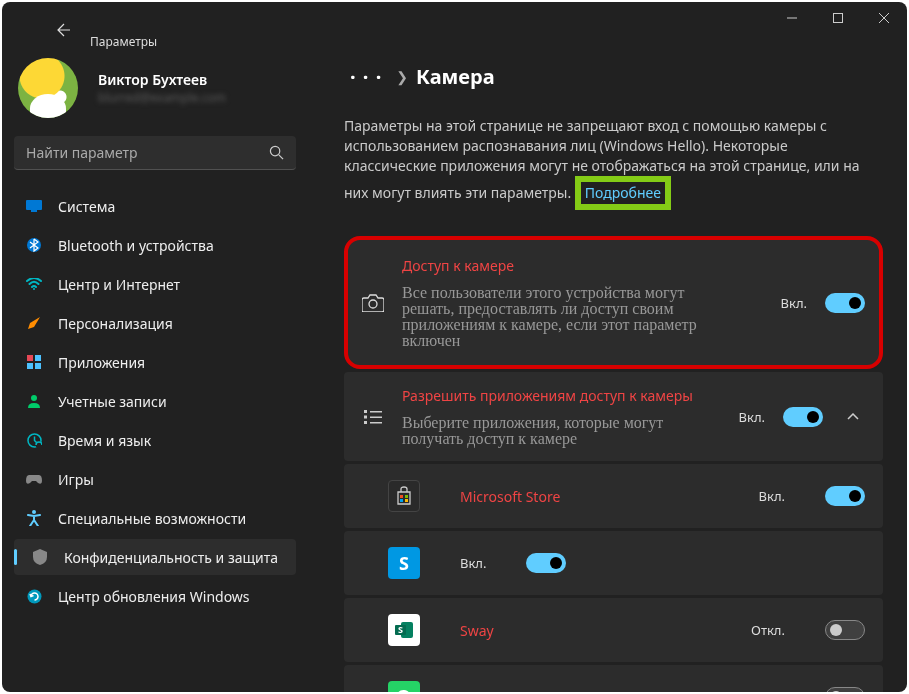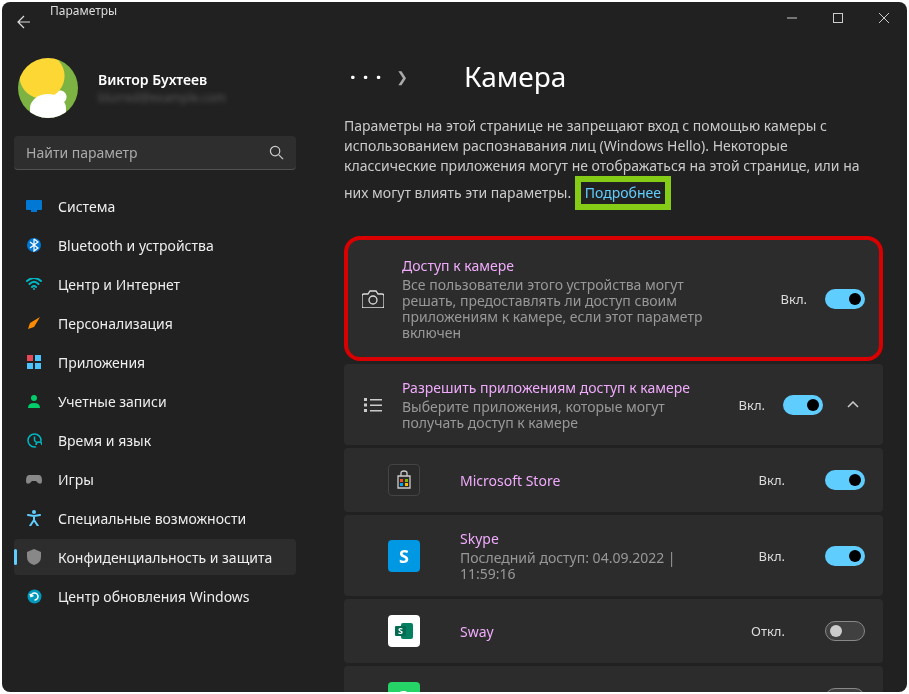--- a/index.html
+++ b/index.html
@@ -1,20 +1,20 @@
 <!DOCTYPE html>
 <html><head>
 <meta charset="utf-8">
 <style>
   * { box-sizing: border-box; margin: 0; padding: 0; font-family: "Segoe UI", system-ui, sans-serif; }
   body { background: #fff; width: 909px; height: 694px; overflow: hidden; }
   .wrapper { width: 905px; height: 690px; background: #212121; color: #fff; border-radius: 8px; margin: 2px; position: relative; overflow: hidden; }
 
   
-  .titlebar { height: 48px; display: flex; align-items: flex-start; padding-left: 0; }
+  .titlebar { height: 48px; display: flex; align-items: flex-end; padding-left: 28px; margin-left: 12px; }
   .back-btn { width: 40px; height: 40px; display: flex; align-items: center; justify-content: center; color: #ccc; margin-right: 8px; border-radius: 4px; }
   .title { font-size: 12px; color: #ddd; }
   .winctrls { position: absolute; top: 0; right: 0; display: flex; }
   .winbtn { width: 46px; height: 32px; display: flex; align-items: center; justify-content: center; color: #ccc; }
 
   
   .content { display: flex; height: calc(100% - 48px); }
   .sidebar { width: 306px; padding: 0 12px; display: flex; flex-direction: column; overflow: hidden; }
   .main { flex: 1; padding: 0 24px 0 36px; overflow: hidden; }
 
@@ -31,42 +31,42 @@
 
   
   .search { display:flex; align-items:center; background:#2e2e2e; border-radius:4px; height:34px; padding:0 12px; margin:4px 0 18px 0; border-bottom:1px solid #515151;}
   .search input { flex:1; background:transparent; border:none; outline:none; color:#fff; font-size:14px;}
   .search input::placeholder { color:#aaa; }
   .search .sicon { color:#ccc; font-size:14px;}
 
   
   .nav { display:flex; flex-direction:column; gap:3px; }
   .nav-item { display:flex; align-items:center; gap:16px; height:36px; padding:0 12px; border-radius:4px; font-size:14px; color:#eee; position:relative; }
-  .nav-item.sel { background:#2d2d2d; }
+  .nav-item.sel { background:#2d2d2d;justify-content:center; }
   .nav-item.sel::before { content:""; position:absolute; left:0; top:10px; bottom:10px; width:3px; background:#60cdff; border-radius:2px;}
   .nav-item .nicon { width:16px; height:16px; display:flex; align-items:center; justify-content:center; font-size:15px;}
 
   
   .header { display:flex; align-items:center; gap:8px; height:52px; margin-bottom:14px;}
   .ellipsis { font-size:20px; font-weight:700; letter-spacing:1px; padding:4px 6px; border-radius:4px;}
   .chev { font-size:14px; color:#aaa;}
-  .ptitle { font-size:28px; font-weight:400;margin-left:48px;}
+  .ptitle { font-size:20px; font-weight:700;}
 
   .desc { font-size:14px; color:#cacaca; line-height:20px; margin-bottom:26px;}
   .linkbox { display:inline-block; color:#60cdff; border:6px solid #84cc16; padding:1px 4px;}
 
   
   .cards { display:flex; flex-direction:column; gap:3px;}
   .card { background:#2c2c2c; border-radius:4px; display:flex; align-items:center; padding:14px 18px; gap:18px; min-height:64px; position:relative;}
   .card.highlight { border:4px solid #d80000; border-radius:16px; padding:16px 14px;}
   .card.sub { padding-left:44px;gap:40px;}
   .card .lefticon { width:22px; display:flex; align-items:center; justify-content:center; color:#ddd;}
   .card .texts { flex:1; min-width:0;}
-  .card .ctitle { font-size:14px; color:#f0abfc;}
-  .card .csub { font-size:14px; color:#989898; margin-top:2px; line-height:16px;}
+  .card .ctitle { font-size:14px; color:#ef4444;}
+  .card .csub { font-size:16px; color:#989898; margin-top:10px; line-height:16px;font-family:Liberation Serif, serif;}
   .card .state { font-size:13px; color:#ddd;}
   .toggle { width:40px; height:20px; border-radius:10px; position:relative;}
   .toggle.on { background:#60cdff;}
   .toggle.off { background:#404040; border:1px solid #888;}
   .toggle .knob { position:absolute; width:12px; height:12px; border-radius:50%; top:4px;}
   .toggle.on .knob { right:4px; background:#000;}
   .toggle.off .knob { left:4px; top:3px; background:#ccc;}
   .expand { width:24px; display:flex; align-items:center; justify-content:center; color:#ccc; font-size:12px;}
 
   .appicon { width:32px; height:32px; border-radius:4px; display:flex; align-items:center; justify-content:center; font-size:14px; color:#fff;}
@@ -272,21 +272,21 @@
             <svg width="18" height="14" viewBox="0 0 18 14">
                 <rect y="0" width="3" height="3" fill="#ccc"></rect>
                 <rect x="6" y="1" width="12" height="1.5" fill="#ccc"></rect>
                 <rect y="5.5" width="3" height="3" fill="#ccc"></rect>
                 <rect x="6" y="6.5" width="12" height="1.5" fill="#ccc"></rect>
                 <rect y="11" width="3" height="3" fill="#ccc"></rect>
                 <rect x="6" y="12" width="12" height="1.5" fill="#ccc"></rect>
               </svg>
           </div>
           <div class="texts">
-            <div class="ctitle">Разрешить приложениям доступ к камере</div>
+            <div class="ctitle">Разрешить приложениям доступ к камеры</div>
             <div class="csub" style="max-width:280px">Выберите приложения, которые могут получать доступ к камере</div>
           </div>
           <div class="state">Вкл.</div>
           <div class="toggle on">
               <div class="knob"></div>
             </div>
           <div class="expand">
             <svg width="12" height="8" viewBox="0 0 12 8">
                 <path d="M1 6 L6 1 L11 6" fill="none" stroke="#ccc" stroke-width="1.5"></path>
               </svg>
@@ -307,24 +307,20 @@
               <div class="ctitle">Microsoft Store</div>
             </div>
           <div class="state">Вкл.</div>
           <div class="toggle on">
               <div class="knob"></div>
             </div>
         </div>
 
         <div class="card sub">
           <div class="appicon skype">S</div>
-          <div class="texts">
-            <div class="ctitle">Skype</div>
-            <div class="csub">Последний доступ: 04.09.2022  |  11:59:16</div>
-          </div>
           <div class="state">Вкл.</div>
           <div class="toggle on">
               <div class="knob"></div>
             </div>
         </div>
 
         <div class="card sub">
           <div class="appicon sway">
             <svg width="22" height="22" viewBox="0 0 22 22">
                 <rect x="8" y="3" width="12" height="16" rx="2" fill="#048060"></rect>

